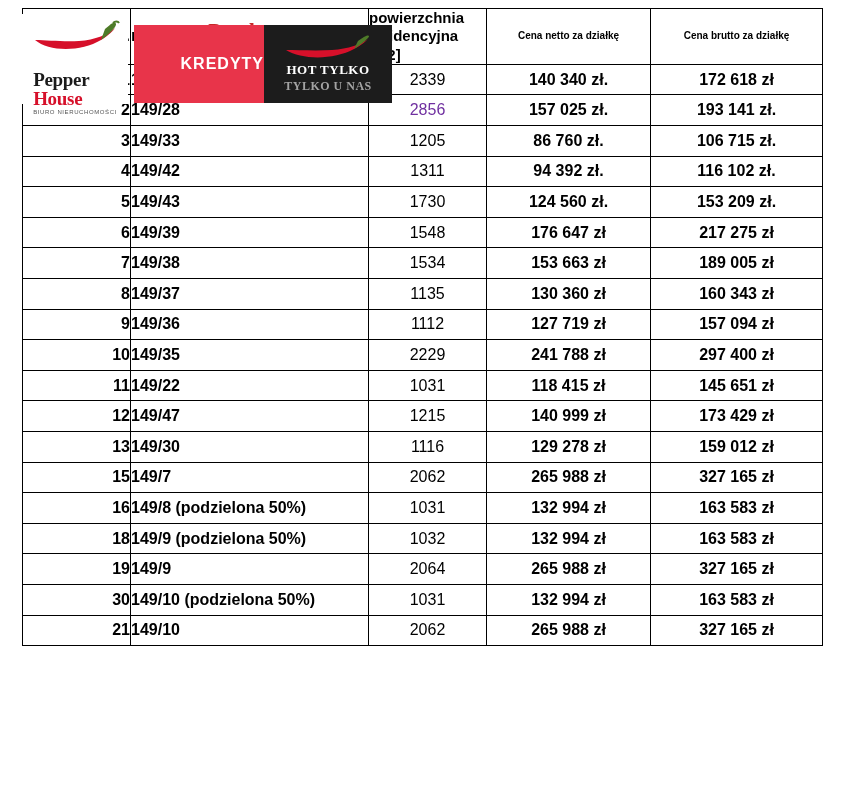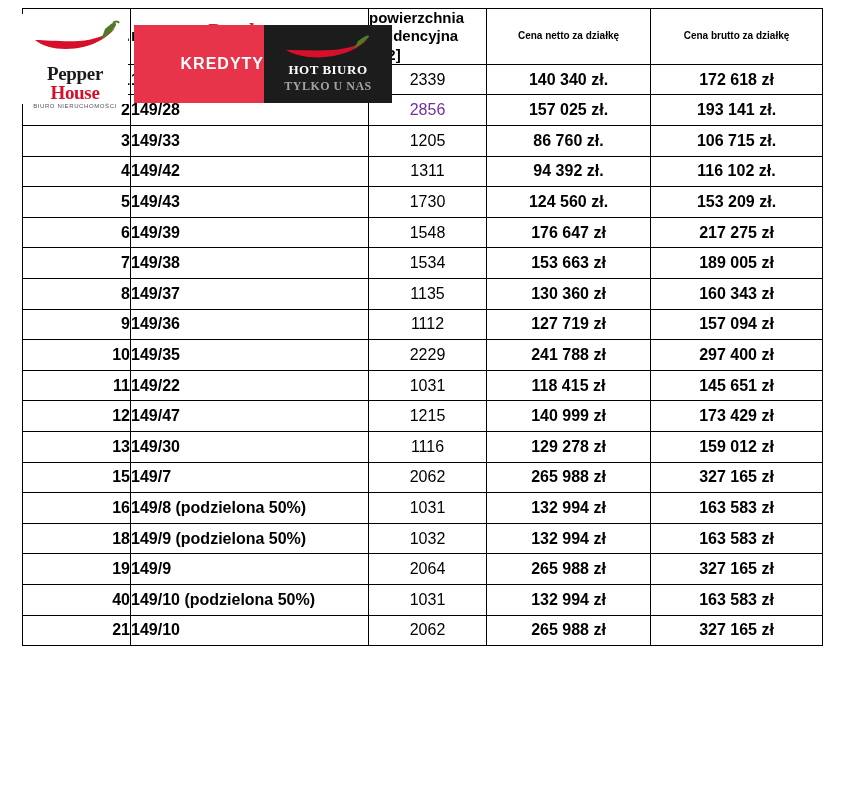--- a/index.html
+++ b/index.html
@@ -126,23 +126,23 @@
     align-items: center;
     justify-content: flex-start;
   }
   .logo-chili {
     position: relative;
     width: 92px;
     height: 36px;
     margin-top: 4px;
   }
   .logo-text {
-    text-align: center;
+    text-align: left;
     line-height: 1.0;
-    margin-top: 10px;
+    margin-top: 16px;
   }
   .logo-pepper {
     font-family: "Liberation Serif", serif;
     font-weight: bold;
     font-size: 19px;
     color: #1b1b1b;
     letter-spacing: -0.3px;
   }
   .logo-house {
     font-family: "Liberation Serif", serif;
@@ -357,21 +357,21 @@
           <td class="cell-money">163 583 zł</td>
         </tr>
         <tr class="body-row">
           <td class="cell-lp">19</td>
           <td class="cell-num">149/9</td>
           <td class="cell-area">2064</td>
           <td class="cell-money">265 988 zł</td>
           <td class="cell-money">327 165 zł</td>
         </tr>
         <tr class="body-row">
-          <td class="cell-lp">40</td>
+          <td class="cell-lp">30</td>
           <td class="cell-num">149/10 (podzielona 50%)</td>
           <td class="cell-area">1031</td>
           <td class="cell-money">132 994 zł</td>
           <td class="cell-money">163 583 zł</td>
         </tr>
         <tr class="body-row">
           <td class="cell-lp">21</td>
           <td class="cell-num">149/10</td>
           <td class="cell-area">2062</td>
           <td class="cell-money">265 988 zł</td>
@@ -404,17 +404,17 @@
     <span>KREDYTY</span>
   </div>
 
   <div class="banner-hot">
     <div class="hot-chili">
       <svg viewBox="0 0 96 26" width="96" height="26" aria-hidden="true">
         <path d="M6 16 C22 26, 54 26, 74 15 C82 11, 86 7, 88 5 C82 10, 68 15, 52 16 C36 17, 18 16, 6 16 Z" fill="#d6102a"></path>
         <path d="M74 15 C80 11, 85 7, 88 4 C90 2, 89 1, 86 2 C83 3, 81 5, 78 7" fill="#4e7b28"></path>
       </svg>
     </div>
-    <div class="hot-line1">HOT BIURO</div>
+    <div class="hot-line1">HOT TYLKO</div>
     <div class="hot-line2">TYLKO U NAS</div>
   </div>
 
 </div>
 
 </body></html>

